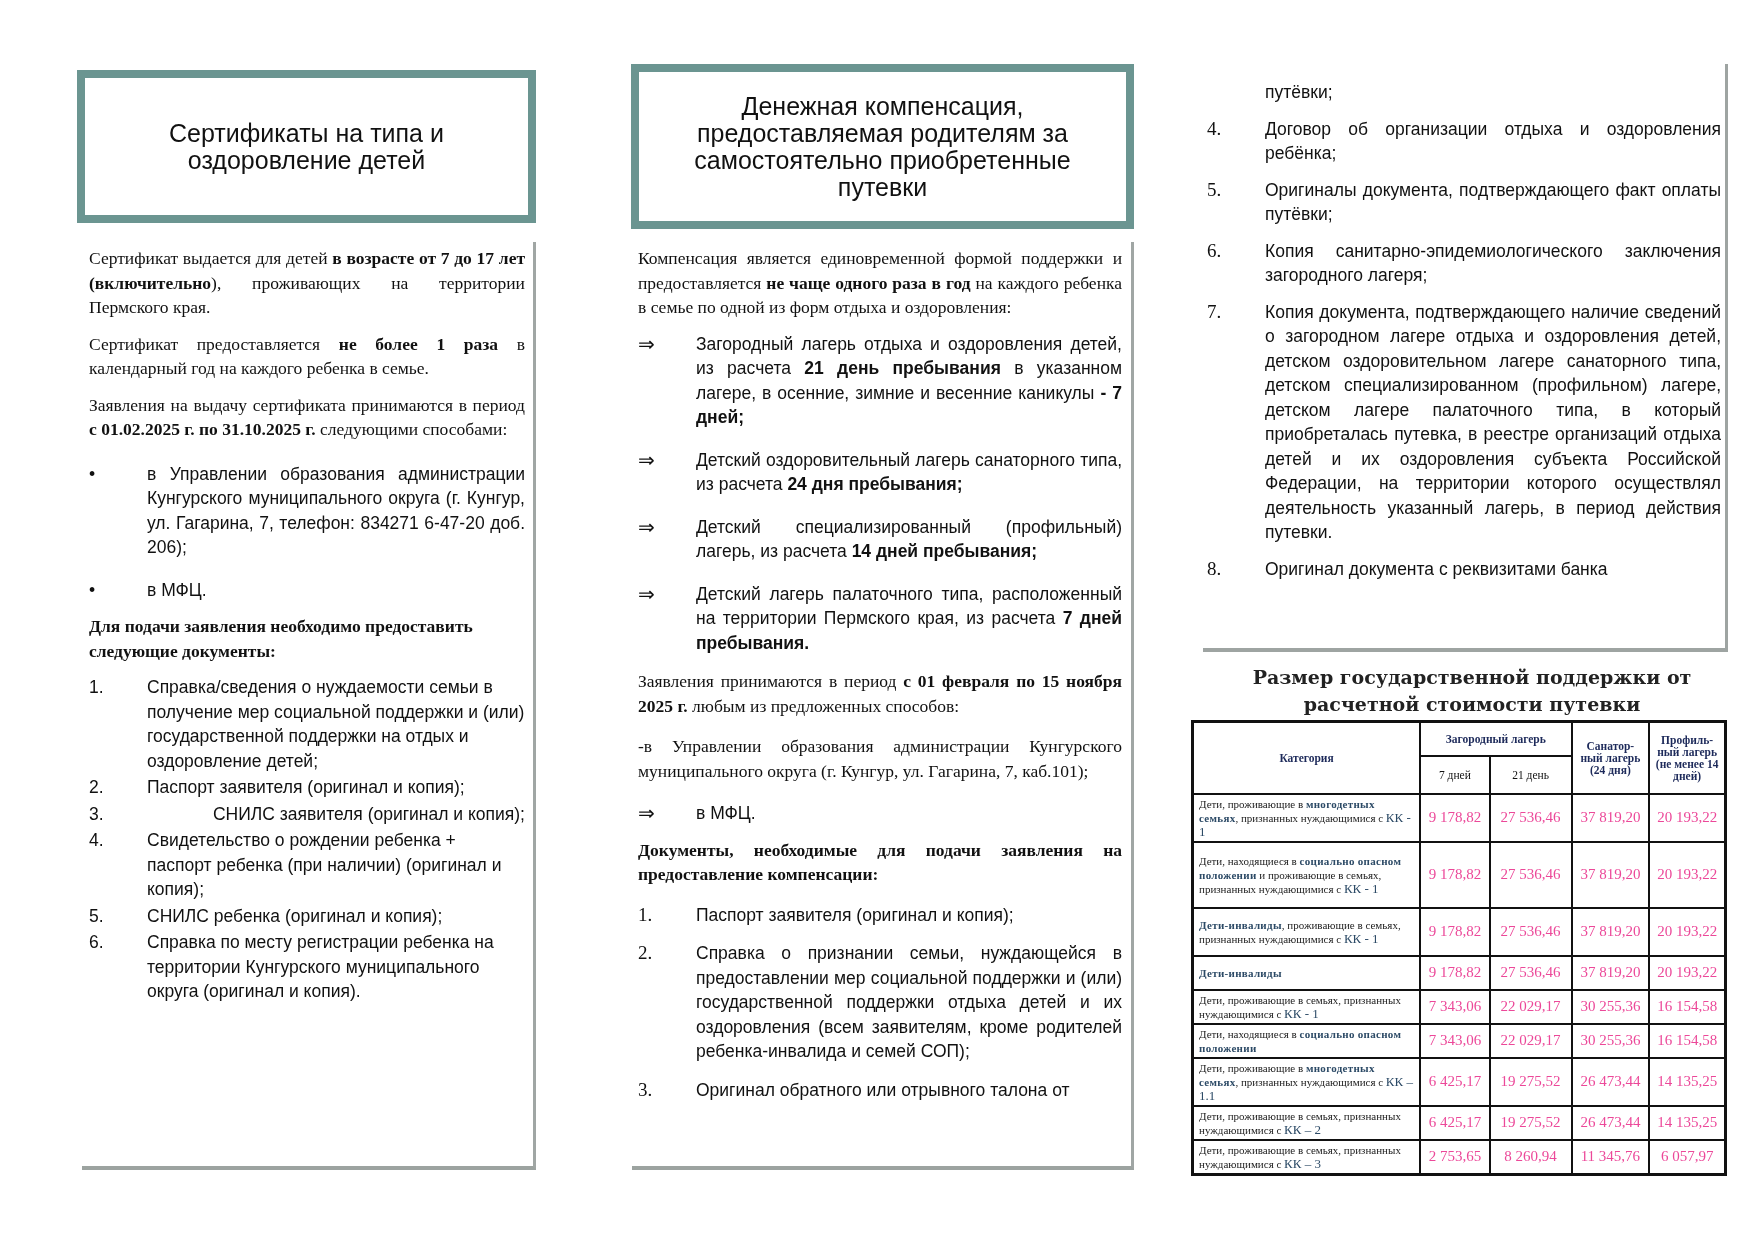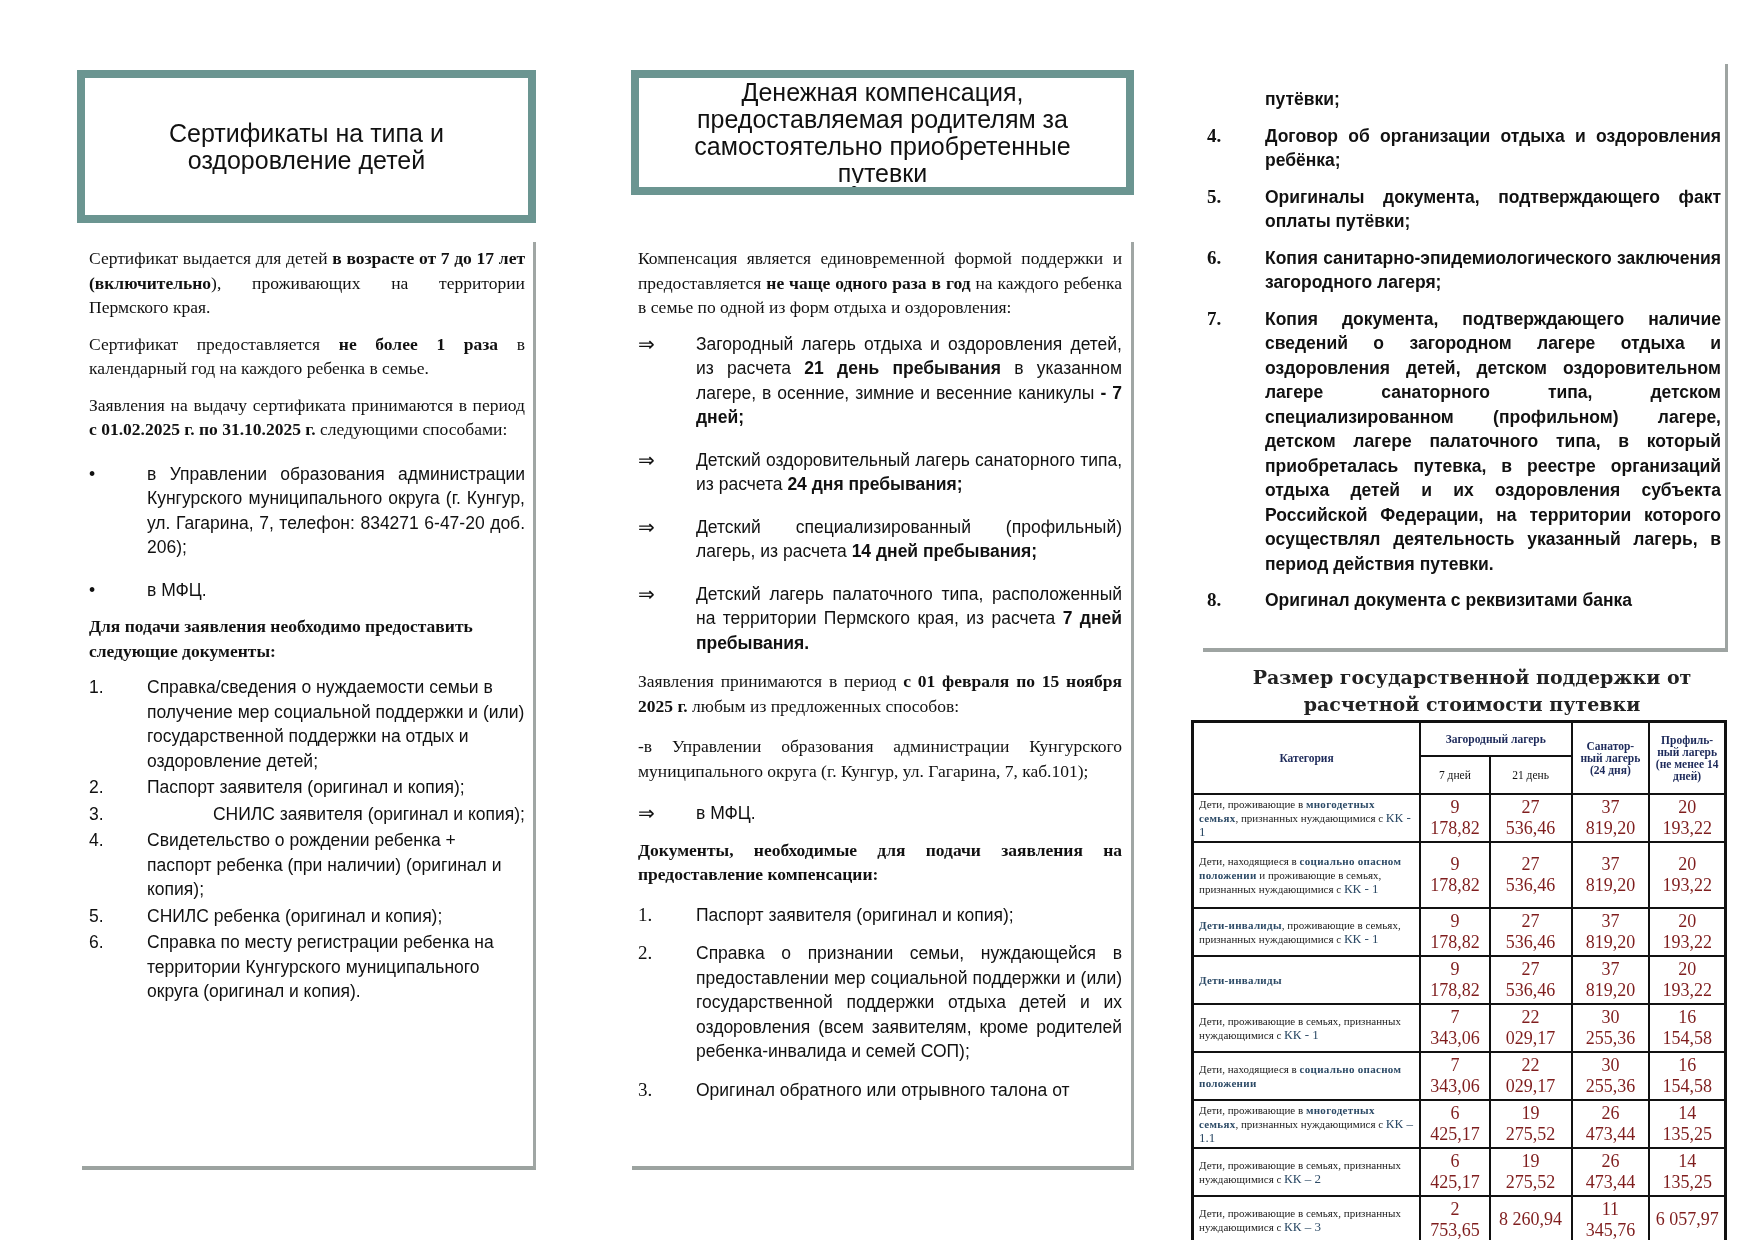--- a/index.html
+++ b/index.html
@@ -44,21 +44,21 @@
   }
   table.support {
     position: absolute; left: 1191px; top: 720px; width: 536px;
     border-collapse: collapse; font-family: "Liberation Serif", serif; font-size: 11.5px;
     border: 3px solid #111;
   }
   table.support th, table.support td { border: 2.5px solid #111; padding: 2px 5px; }
   table.support th { color: #1d2a5a; font-weight: bold; text-align: center; font-size: 11.5px; }
   table.support th.sub { font-weight: normal; color: #111; }
   table.support td.cat { width: 210px; line-height: 14px; font-size: 11px; color: #222; }
-  table.support td.num { text-align: center; font-size: 18px; color: #7f1d1d; }
+  table.support td.num { text-align: center; font-size: 15px; color: #ec4899; }
   .hl { color: #2c4a66; font-weight: bold; letter-spacing: 0.3px; }
   .kk { color: #2c4a66; font-size: 13px; }
   .rule { position: absolute; background: #9ea4a2; }
 </style>
 </head>
 <body>
 
 <div class="title-box" style="left:77px; top:70px; width:459px; height:153px;">
   <div class="title-inner">
     <div>
@@ -104,21 +104,21 @@
         <span class="mk">5.</span>
         <span class="bd" style="text-align:left">СНИЛС ребенка (оригинал и копия);</span>
       </div>
     <div class="item">
         <span class="mk">6.</span>
         <span class="bd" style="text-align:left">Справка по месту регистрации ребенка на территории Кунгурского муниципального округа (оригинал и копия).</span>
       </div>
   </div>
 </div>
 
-<div class="title-box" style="left:631px; top:70px; width:503px; height:125px;">
+<div class="title-box" style="left:631px; top:64px; width:503px; height:165px;">
   <div class="title-inner">
     <div>
         <span>Денежная компенсация,</span>
         <span>предоставляемая родителям за</span>
         <span>самостоятельно приобретенные</span>
         <span>путевки</span>
       </div>
   </div>
 </div>
 
@@ -155,21 +155,21 @@
   <div class="item" style="margin-bottom:14px">
       <span class="mk serif">2.</span>
       <span class="bd">Справка о признании семьи, нуждающейся в предоставлении мер социальной поддержки и (или) государственной поддержки отдыха детей и их оздоровления (всем заявителям, кроме родителей ребенка-инвалида и семей СОП);</span>
     </div>
   <div class="item">
       <span class="mk serif">3.</span>
       <span class="bd">Оригинал обратного или отрывного талона от</span>
     </div>
 </div>
 
-<div class="col col-right txt" style="top:87px; left:1207px; width:514px;font-weight:bold;">
+<div class="col col-right txt" style="top:80px; left:1207px; width:514px;">
   <div class="item" style="margin-bottom:12px">
       <span class="mk"></span>
       <span class="bd">путёвки;</span>
     </div>
   <div class="item" style="margin-bottom:12px">
       <span class="mk serif">4.</span>
       <span class="bd">Договор об организации отдыха и оздоровления ребёнка;</span>
     </div>
   <div class="item" style="margin-bottom:12px">
       <span class="mk serif">5.</span>

